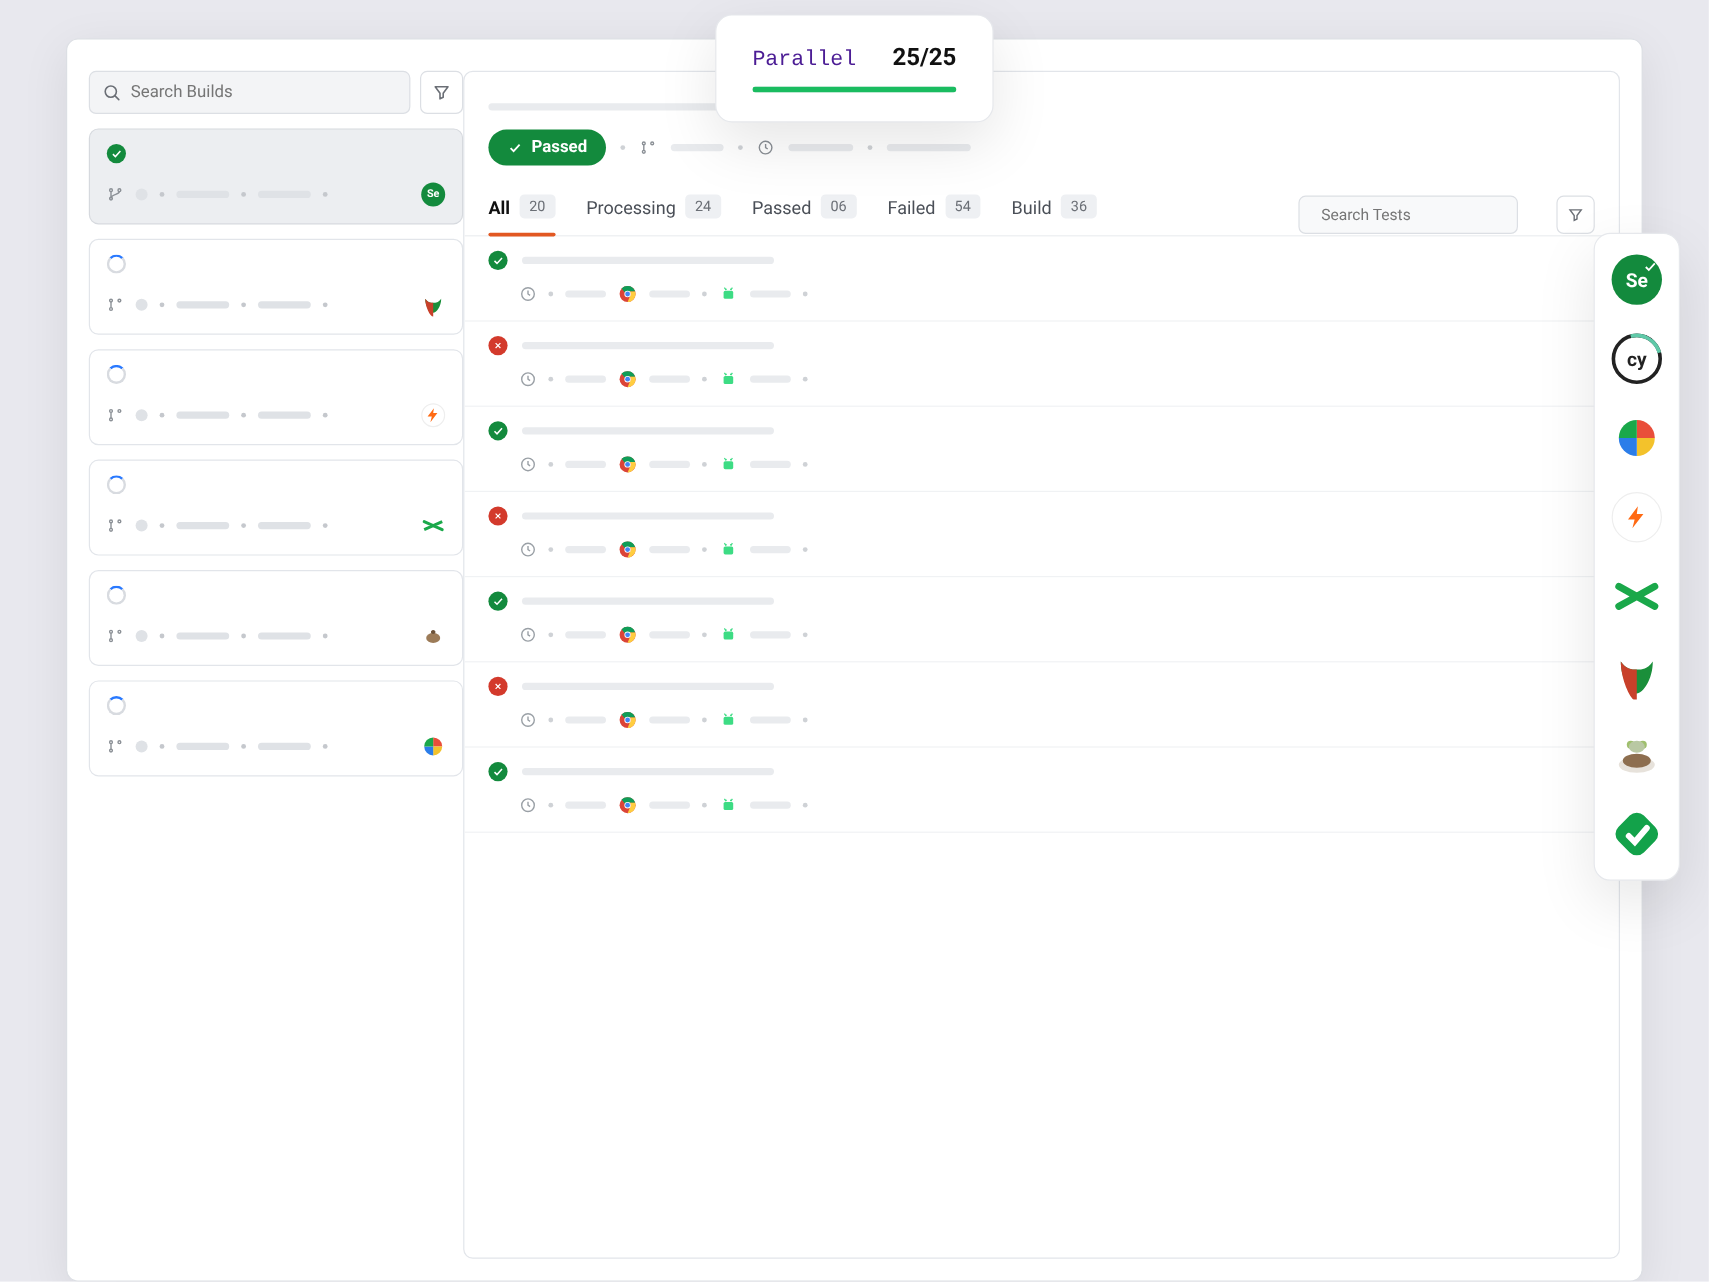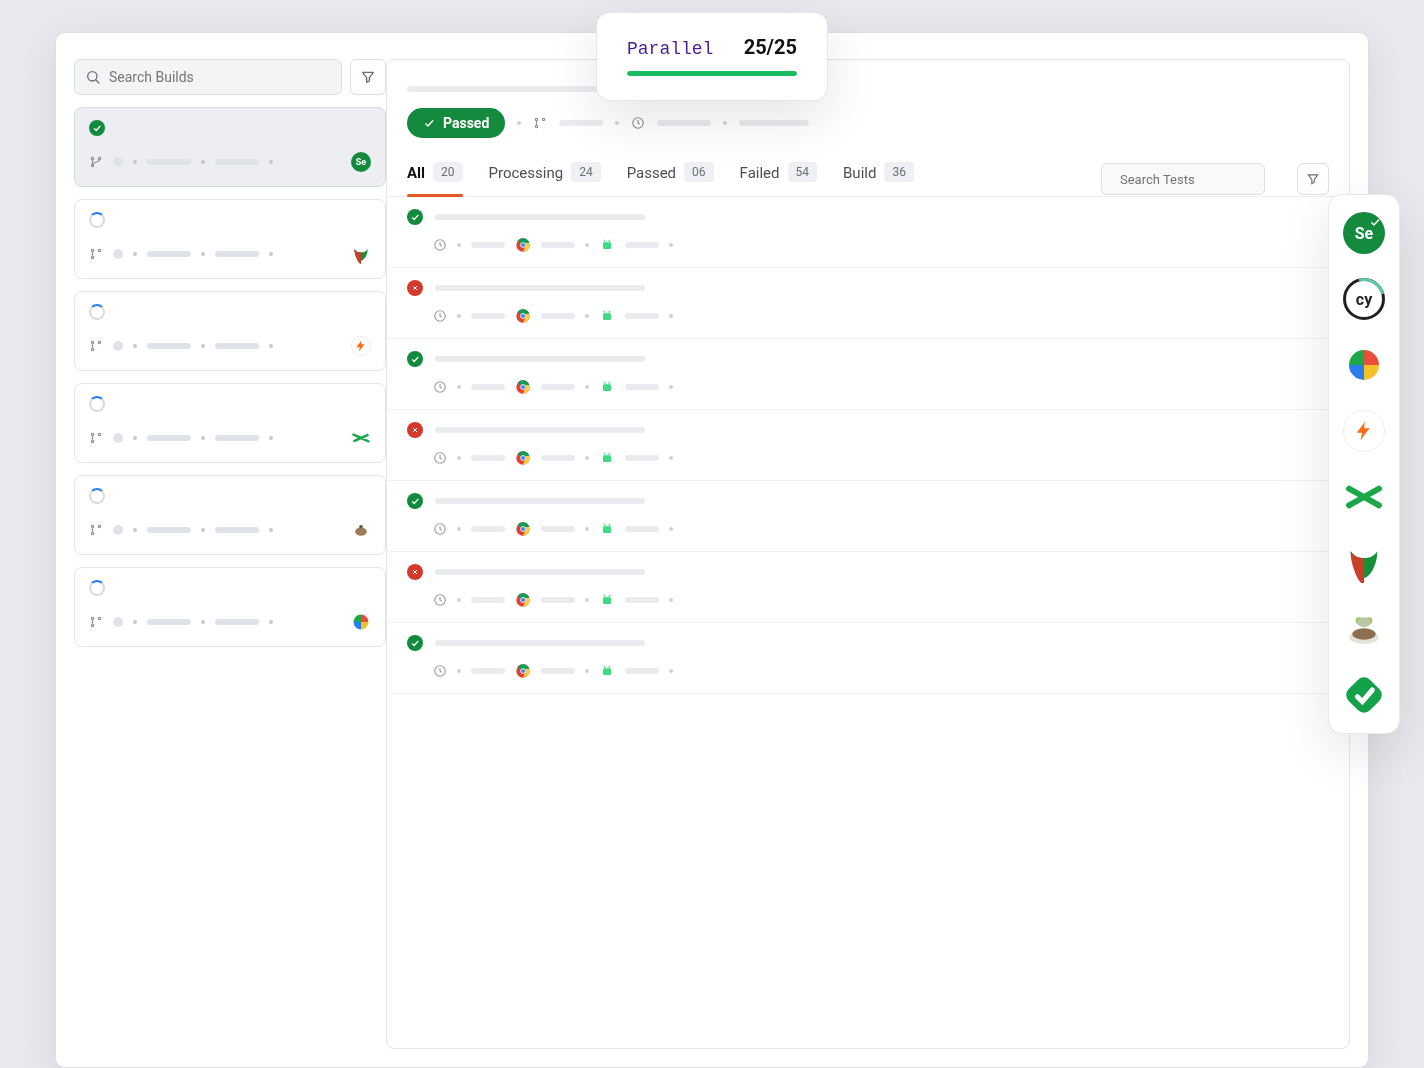--- a/index.html
+++ b/index.html
@@ -146,21 +146,21 @@
   .tab.active::after { content: ""; position: absolute; left: 0; right: 0; bottom: -1px; height: 3px; background: #e25822; border-radius: 2px; }
   .count-pill {
     height: 20px; padding: 0 8px;
     background: #eef0f3;
     border-radius: 4px;
     font-size: 12px; color: #6b6f76;
     display: inline-flex; align-items: center;
   }
   .tabs-row .spacer { flex: 1; }
   .search-tests {
-    height: 32px; width: 164px;
+    height: 32px; width: 183px;
     border: 1px solid #dcdfe4;
     background: #f8f9fa;
     border-radius: 6px;
     display: flex; align-items: center; gap: 8px;
     padding: 12px 10px;
   }
   .search-tests input { border:none; background:transparent; outline:none; font-size: 13px; color: #6b6f76; }
   .filter-mini {
     width: 32px; height: 32px;
     border: 1px solid #dcdfe4;

